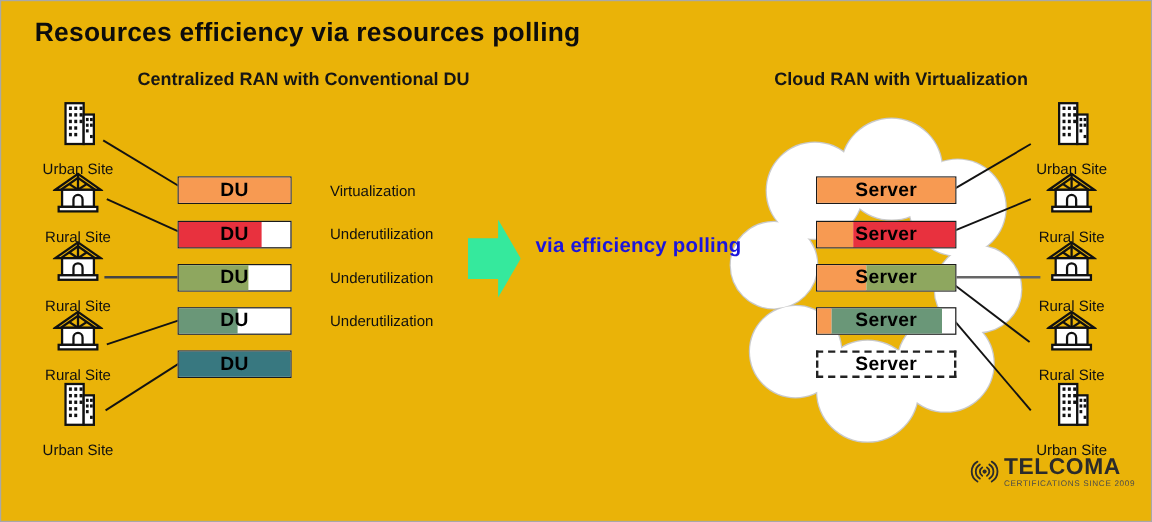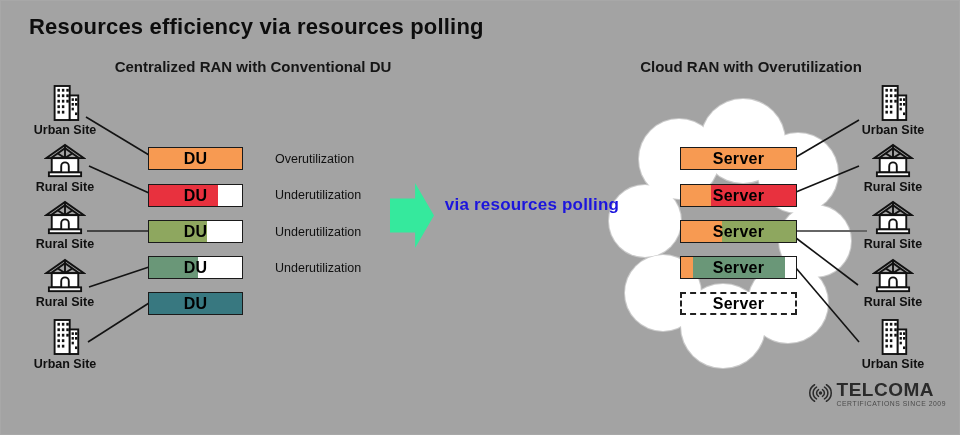--- a/index.html
+++ b/index.html
@@ -1,34 +1,34 @@
 <!DOCTYPE html>
 <html><head>
 <meta charset="utf-8">
 <style>
   html,body{margin:0;padding:0;background:#fff;}
   .page{
     position:relative;width:960px;height:435px;box-sizing:border-box;
-    border:1px solid #a8a8a8;background:#a3a3a3;overflow:hidden;
+    border:1px solid #a8a8a8;background:#eab308;overflow:hidden;
     font-family:"Liberation Sans",sans-serif;color:#111;
   }
   .title{
     position:absolute;left:28px;top:13px;font-size:22px;font-weight:700;
     letter-spacing:.2px;color:#0d0d0d;
   }
   .heading{
     position:absolute;top:57px;font-size:15px;font-weight:600;color:#161616;
     text-align:center;
   }
   .heading.left{left:82px;width:340px;}
   .heading.right{left:590px;width:320px;}
   .underlay{position:absolute;left:0;top:0;z-index:0;pointer-events:none;}
   .site{position:absolute;z-index:2;width:90px;text-align:center;}
   .site .icon{display:block;margin:0 auto;}
-  .site .site-label{font-size:12.5px;font-weight:700;color:#101010;margin-top:1px;white-space:nowrap;}
+  .site .site-label{font-size:12.5px;font-weight:400;color:#101010;margin-top:12px;white-space:nowrap;}
   .bar{
     position:absolute;z-index:3;width:95px;height:23px;box-sizing:border-box;
     border:1.5px solid #1a1a1a;background:#fff;
   }
   .server-bar{width:117px;}
   .server-bar.dashed{border:2px dashed #222;background:#fff;}
   .bar .fill{position:absolute;left:0;top:0;bottom:0;width:0;}
   .bar .segments{position:absolute;inset:0;display:flex;}
   .bar .segments div{height:100%;}
   .bar .bar-label{
@@ -90,21 +90,21 @@
       <line x1="795" y1="156" x2="858" y2="119"></line>
       <line x1="795" y1="191" x2="858" y2="165"></line>
       <line x1="796" y1="230" x2="866" y2="230" stroke="#666" stroke-width="2"></line>
       <line x1="795" y1="237" x2="857" y2="284"></line>
       <line x1="795" y1="267" x2="858" y2="341"></line>
     </g>
   </svg>
 
   <div class="title">Resources efficiency via resources polling</div>
   <div class="heading left">Centralized RAN with Conventional DU</div>
-  <div class="heading right">Cloud RAN with Overutilization</div>
+  <div class="heading right">Cloud RAN with Virtualization</div>
 
   <div class="site" style="left:19px;top:83px;">
     <svg class="icon" width="34" height="38" viewBox="0 0 36 40">
       <g fill="#fff" stroke="#111" stroke-width="2">
           <rect x="7" y="2" width="16" height="36"></rect>
           <rect x="23" y="12" width="9" height="26"></rect>
         </g>
       <g fill="#111">
           <rect x="10" y="5" width="2.6" height="3"></rect>
           <rect x="14.7" y="5" width="2.6" height="3"></rect>
@@ -223,28 +223,28 @@
   </div>
   <div class="bar" style="left:147px;top:255px;">
     <div class="fill" style="width: 53%; background: rgb(106, 151, 120);"></div>
     <div class="bar-label">DU</div>
   </div>
   <div class="bar" style="left:147px;top:291px;">
     <div class="fill" style="width: 100%; background: rgb(56, 120, 128);"></div>
     <div class="bar-label">DU</div>
   </div>
 
-  <div class="util-label" style="top:151px;">Overutilization</div>
+  <div class="util-label" style="top:151px;">Virtualization</div>
   <div class="util-label" style="top:187px;">Underutilization</div>
   <div class="util-label" style="top:224px;">Underutilization</div>
   <div class="util-label" style="top:260px;">Underutilization</div>
 
   <div class="flow-arrow" style="background: rgb(53, 233, 157);"></div>
   <div class="center-caption" style="color: rgb(28, 21, 221);">
-    <div>via resources polling</div>
+    <div>via efficiency polling</div>
   </div>
 
   <div class="bar server-bar" style="left:679px;top:146px;">
     <div class="segments">
         <div style="width: 100%; background: rgb(247, 154, 82);"></div>
       </div>
     <div class="bar-label">Server</div>
   </div>
   <div class="bar server-bar" style="left:679px;top:183px;">
     <div class="segments">

